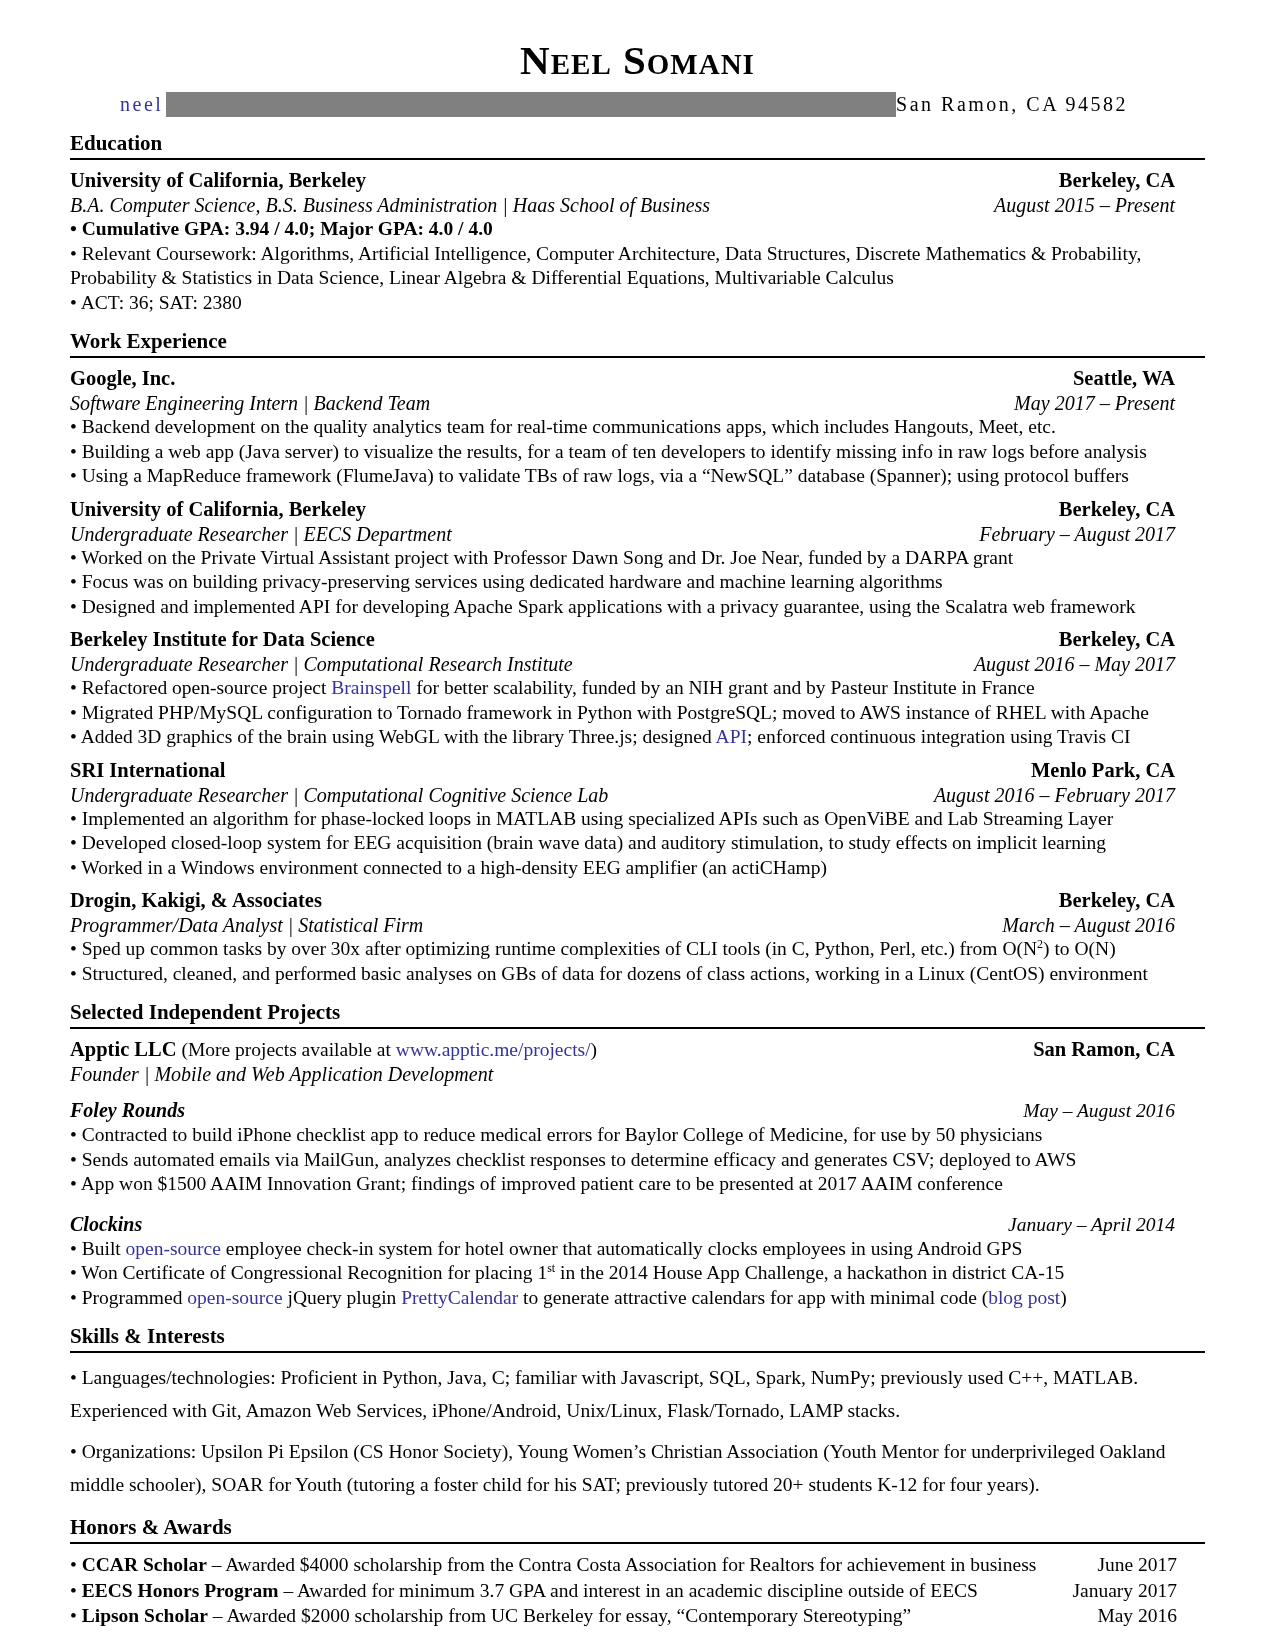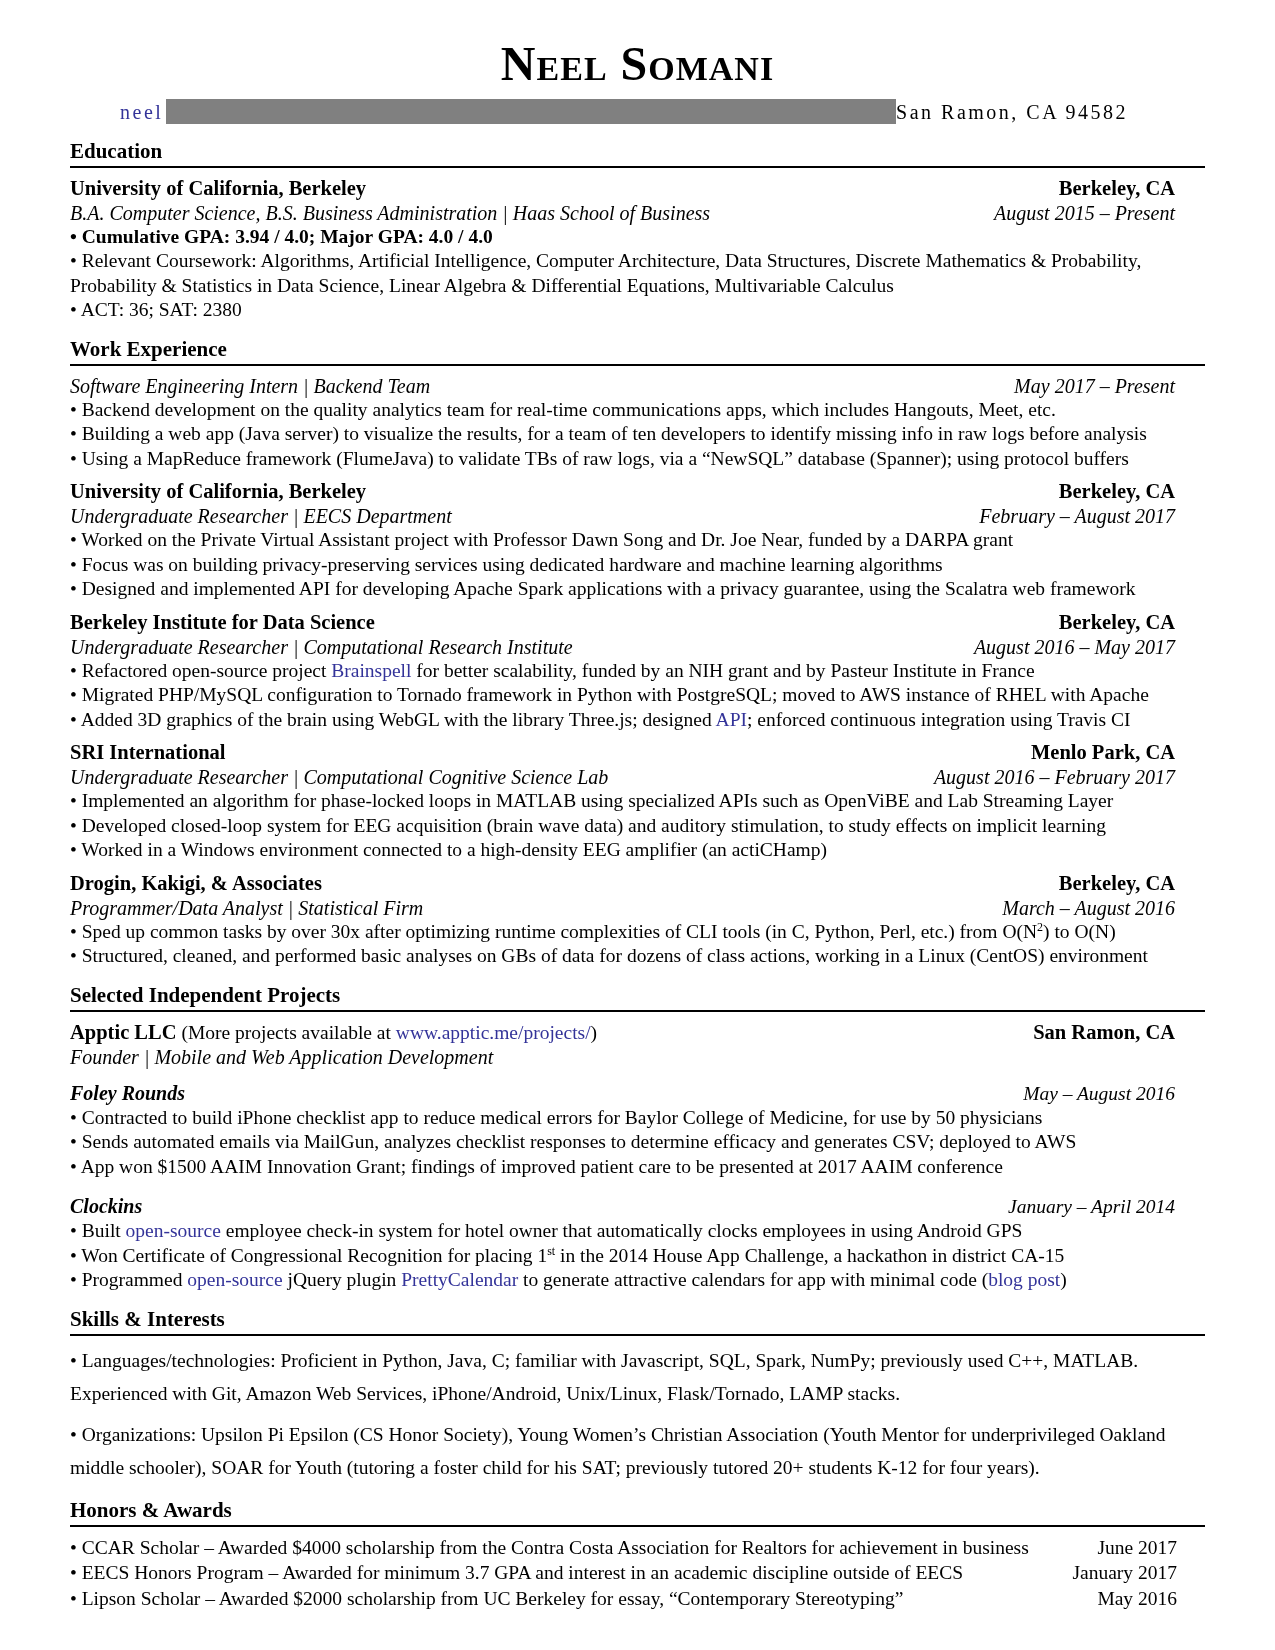--- a/index.html
+++ b/index.html
@@ -7,24 +7,24 @@
   .page {
     width: 1275px; height: 1650px;
     padding: 38px 70px 20px 70px;
     font-family: "Liberation Serif", "DejaVu Serif", serif;
     font-size: 19.5px; color: #000;
     position: relative; overflow: hidden;
   }
   .name {
     margin: 0; text-align: center;
     font-variant: small-caps; font-weight: bold;
-    font-size: 48px; line-height: 1.08; letter-spacing: 1px;
+    font-size: 41px; line-height: 1.08; letter-spacing: 1px;
   }
   .contact-row {
-    display: flex; align-items: flex-start;
+    display: flex; align-items: center;
     margin: 9px 0 2px 50px; width: 1008px;
     font-size: 20px; line-height: 26px;
   }
   .contact-user { color: #333399; letter-spacing: 2.5px; }
   .redaction-bar { flex: 1 1 auto; height: 25px; background: #808080; margin-left: 3px; }
   .contact-city { letter-spacing: 2.5px; white-space: nowrap; }
 
   .section { margin-top: 13px; }
   .section-heading {
     font-size: 21px; font-weight: bold; line-height: 26px;
@@ -50,21 +50,21 @@
   .proj-title { font-weight: bold; font-style: italic; font-size: 20px; }
   .proj { margin-top: 12px; }
   .proj.gap { margin-top: 15px; }
 
   .skills-para { line-height: 33px; margin-top: 8px; }
   .skills-para::before { content: "• "; }
 
   .honor-row { display: flex; justify-content: space-between; line-height: 25.5px; }
   .honor-left { white-space: nowrap; }
   .honor-left::before { content: "• "; }
-  .honor-name { font-weight: normal; }
+  .honor-name { font-weight: bold; }
   .honor-date { padding-right: 28px; white-space: nowrap; }
 </style>
 </head>
 <body>
 
 <div class="page">
 
   <h1 class="name">Neel Somani</h1>
 
   <div class="contact-row">
@@ -89,20 +89,24 @@
         <li class="wrap">Relevant Coursework: Algorithms, Artificial Intelligence, Computer Architecture, Data Structures, Discrete Mathematics &amp; Probability, Probability &amp; Statistics in Data Science, Linear Algebra &amp; Differential Equations, Multivariable Calculus</li>
         <li>ACT: 36; SAT: 2380</li>
       </ul>
     </div>
   </div>
 
   <div class="section">
     <div class="section-heading">Work Experience</div>
 
     <div class="entry">
+      <div class="head-row">
+        <span class="org">Google, Inc.</span>
+        <span class="loc">Seattle, WA</span>
+      </div>
       <div class="sub-row">
         <span>Software Engineering Intern | Backend Team</span>
         <span class="dates">May 2017 – Present</span>
       </div>
       <ul class="bullets">
         <li>Backend development on the quality analytics team for real-time communications apps, which includes Hangouts, Meet, etc.</li>
         <li>Building a web app (Java server) to visualize the results, for a team of ten developers to identify missing info in raw logs before analysis</li>
         <li>Using a MapReduce framework (FlumeJava) to validate TBs of raw logs, via a “NewSQL” database (Spanner); using protocol buffers</li>
       </ul>
     </div>

